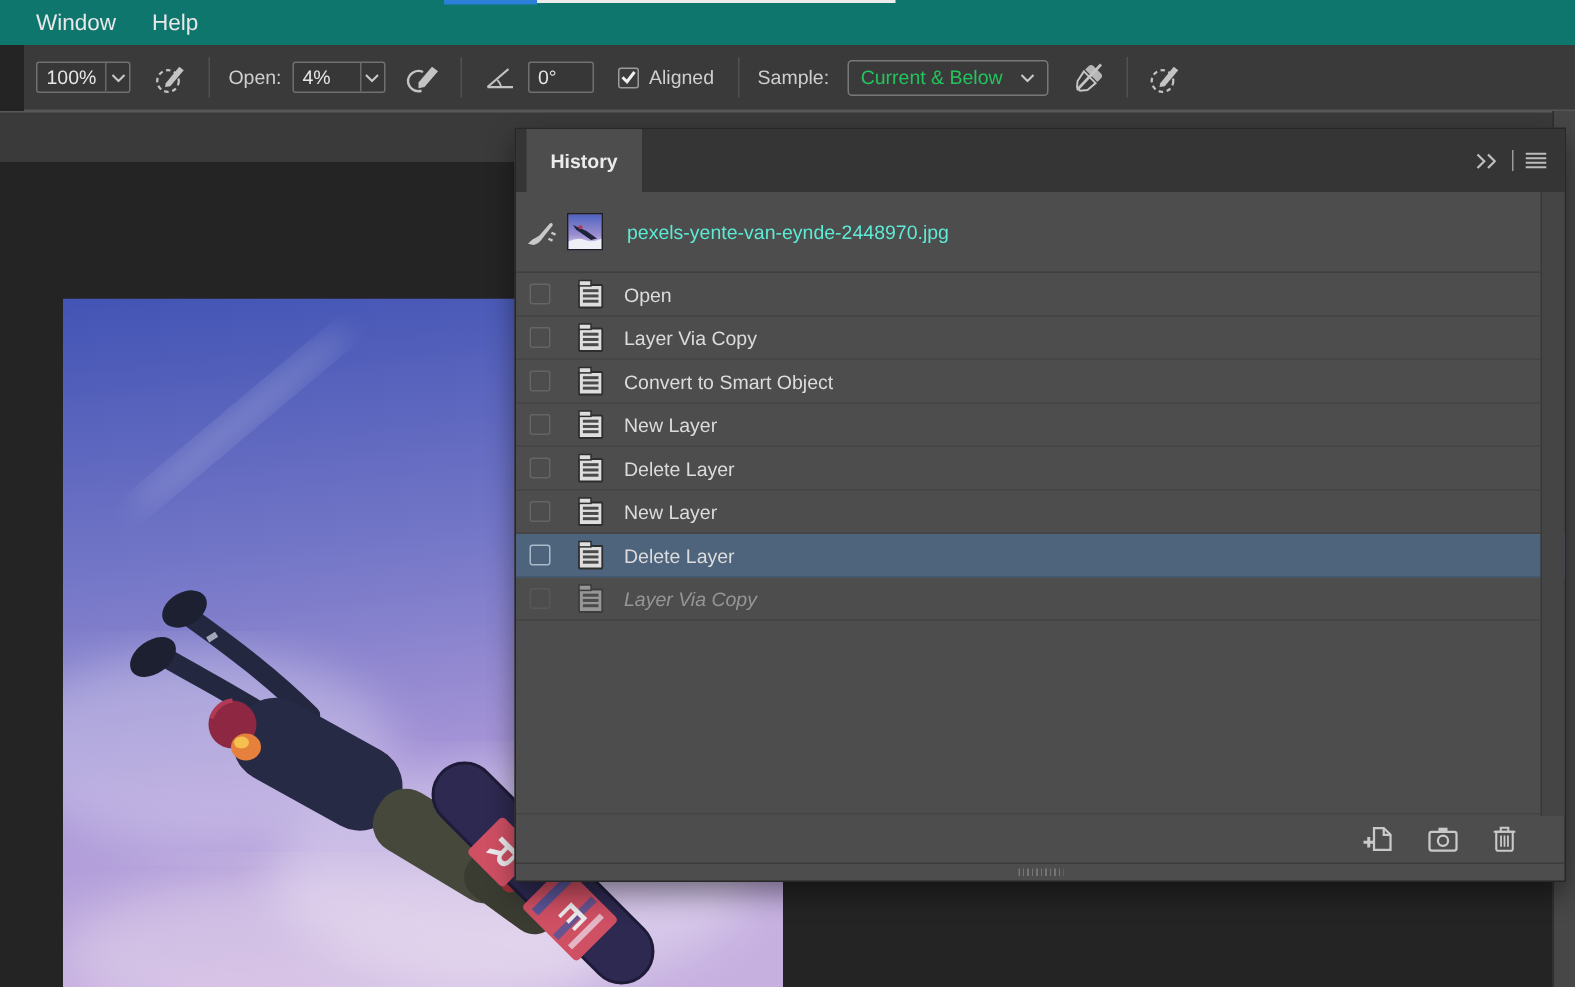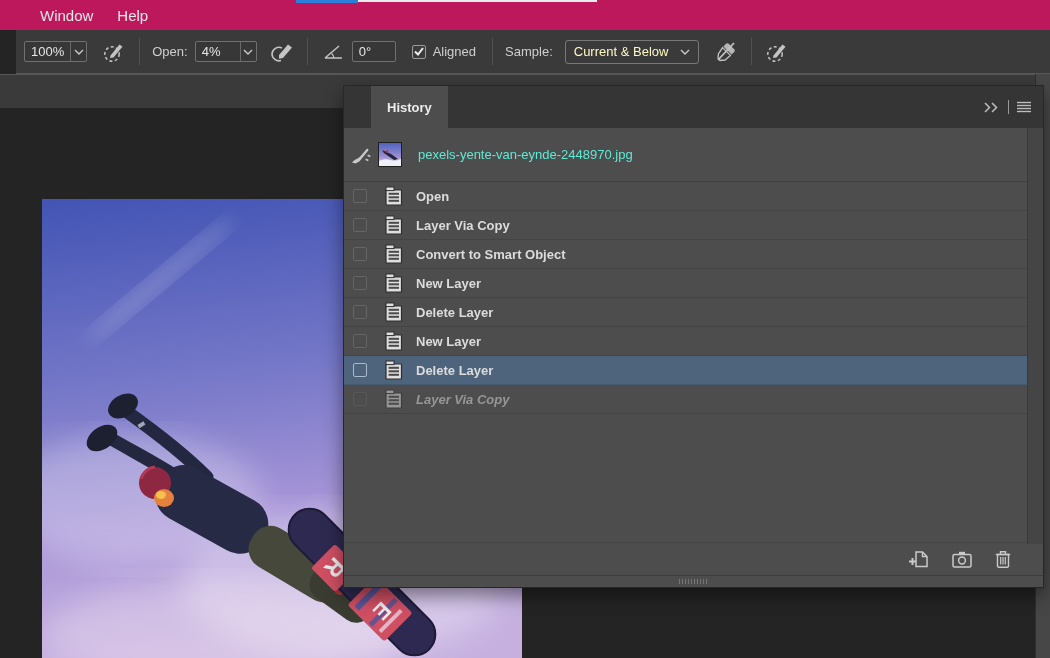--- a/index.html
+++ b/index.html
@@ -8,22 +8,22 @@
     position: relative; width: 1050px; height: 658px; overflow: hidden;
     background: var(--canvas-bg, #242424);
     font-family: "Liberation Sans", "DejaVu Sans", sans-serif;
     color: #dcdcdc; user-select: none;
   }
   
   .stripe-blue  { position:absolute; left:296px; top:0; width:62px;  height:3px; background:var(--accent-blue-stripe,#2b7fd8); z-index:40; }
   .stripe-white { position:absolute; left:358px; top:0; width:239px; height:2px; background:#ececec; z-index:40; }
   
   .menubar {
-    position:absolute; left:0; top:0; width:100%; height:30px; background:#be185d;
-    display:flex; align-items:center; padding-left:28px; z-index:30;
+    position:absolute; left:0; top:0; width:100%; height:30px; background:#0f766e;
+    display:flex; align-items:center; padding-left:12px; z-index:30;
   }
   .menu-item { font-size:15px; color:#e8e8e8; padding:0 12px; height:100%; display:flex; align-items:center; cursor:default; }
   
   .options-bar {
     position:absolute; left:0; top:30px; width:100%; height:44px; background:#3a3a3a;
     border-bottom:1px solid #565656; display:flex; align-items:center; padding-left:8px;
     font-size:13px; color:#dcdcdc; z-index:30;margin-left:16px;
   }
   .ob-field {
     height:21px; border:1px solid #707070; border-radius:2px; display:flex; align-items:center;
@@ -34,47 +34,47 @@
   .ob-icon { display:flex; align-items:center; justify-content:center; width:26px; height:26px; }
   .ob-sep { width:1px; height:27px; background:#515151; margin:0 12px; }
   .ob-label { color:#cfcfcf; }
   .ob-check {
     width:14px; height:14px; border:1px solid #9b9b9b; border-radius:2px; background:#3c3c3c;
     display:flex; align-items:center; justify-content:center; margin-left:16px;
   }
   .ob-select {
     height:24px; width:134px; border:1px solid #787878; border-radius:3px;
     display:flex; align-items:center; justify-content:space-between; padding:0 8px; margin-left:12px;
-    color:#fef9c3;
+    color:#22c55e;
   }
   
   .doc-strip { position:absolute; left:0; top:74px; width:1035px; height:34px; background:#3a3a3a; border-top:1px solid #585858; z-index:3; }
   .dock-strip { position:absolute; left:1035px; top:74px; width:15px; height:584px; background:#474747; border-left:1px solid #2e2e2e; z-index:4; }
   
   .photo { position:absolute; left:42px; top:199px; width:480px; height:459px; z-index:5; }
   .photo svg { display:block; }
   
   .panel {
     position:absolute; left:343px; top:85px; width:701px; height:503px; z-index:20;
     background:var(--panel-bg,#4d4d4d); border:1px solid #272727;
     box-shadow:0 8px 18px rgba(0,0,0,0.45);
     display:flex; flex-direction:column; font-size:13px;
   }
   .tabbar { height:42px; background:#353535; display:flex; align-items:stretch; padding-left:7px; position:relative; flex:0 0 auto; }
-  .tab { padding:0 16px; display:flex; align-items:center; font-weight:bold; cursor:default;margin-left:20px; }
+  .tab { padding:0 16px; display:flex; align-items:center; font-weight:bold; cursor:default; }
   .tab.active { background:#4d4d4d; color:#ececec; }
   .tab.inactive { background:#3f3f3f; color:#979797; margin-left:3px; }
   .header-icons { position:absolute; right:12px; top:0; bottom:0; display:flex; align-items:center; gap:8px; color:#bdbdbd; }
   .hdr-sep { width:1px; height:14px; background:#9a9a9a; }
   .source-row { height:54px; display:flex; align-items:center; padding-left:7px; border-bottom:1px solid #3f3f3f; flex:0 0 auto; }
   .brush-well { width:20px; display:flex; justify-content:center; }
   .thumb { width:24px; height:25px; margin-left:7px; border:1px solid #1f1f1f; background:#7a7ac0; flex:0 0 auto; }
   .source-name { margin-left:16px; color:#5eead4; }
   .states { flex:0 0 auto; }
-  .state-row { height:29px; display:flex; align-items:center; border-bottom:1px solid #444444;font-weight:bold; }
+  .state-row { height:29px; display:flex; align-items:center; border-bottom:1px solid #444444; }
   .state-row.selected { background:var(--selection-blue,#4d647c); border-bottom-color:#44596e; }
   .state-row.selected .state-checkbox { border-color:#a9bac9; }
   .state-row.undone .state-label { color:#969696; font-style:italic; }
   .state-row.undone .state-icon { opacity:0.5; }
   .state-row.undone .state-checkbox { border-color:#585858; }
   .state-checkbox { width:14px; height:14px; border:1px solid #656565; border-radius:2px; margin-left:9px; flex:0 0 auto; }
   .state-icon { margin-left:18px; display:flex; align-items:center; flex:0 0 auto; }
   .state-label { margin-left:13px; color:#dcdcdc; }
   .empty-area { flex:1 1 auto; }
   .footer {

